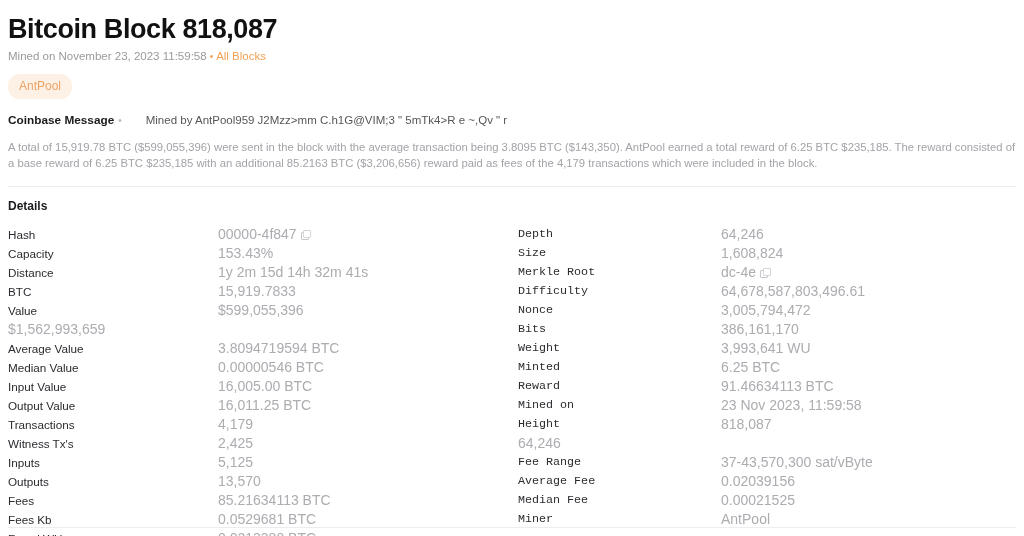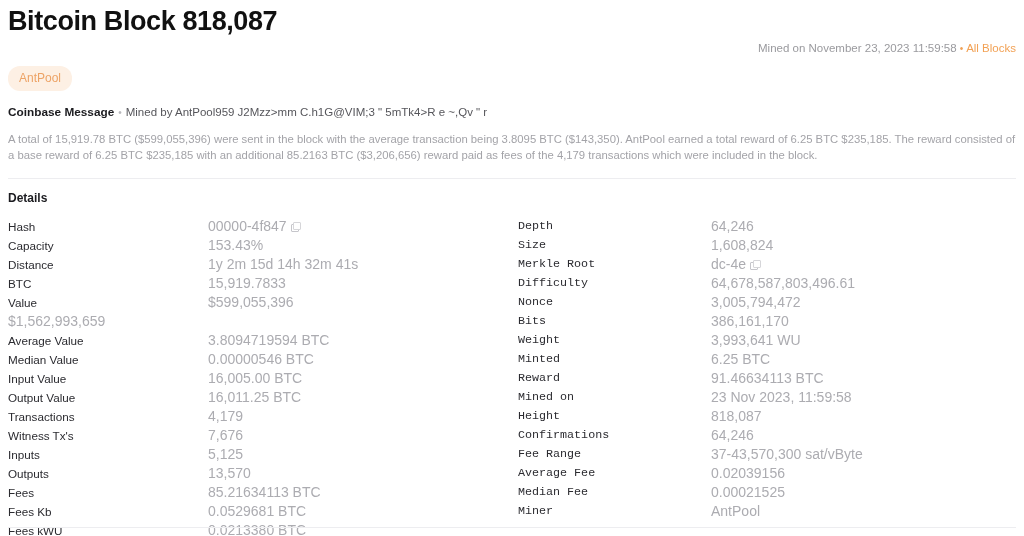--- a/index.html
+++ b/index.html
@@ -7,40 +7,39 @@
     width: 1024px;
     height: 536px;
     background: #ffffff;
     font-family: "Liberation Sans", sans-serif;
     overflow: hidden;
   }
   .page {
     width: 1024px;
     height: 536px;
     position: relative;
-    padding: 0 8px;
+    padding: 8px 8px;
     background: #ffffff;
   }
 
   
   .title {
     font-size: 27px;
     font-weight: bold;
     color: #111111;
     letter-spacing: -0.4px;
     line-height: 32px;
     padding-top: 5px;
   }
   .subtitle {
     font-size: 11.5px;
     color: #9a9a9e;
     line-height: 16px;
     margin-top: 3px;
     white-space: nowrap;
-    text-align: right;
   }
   .subtitle .dot {
     color: #f0a055;
     padding: 0 3px;
     font-size: 10px;
   }
   .subtitle a.link {
     color: #f2a154;
     text-decoration: none;
   }
@@ -69,20 +68,21 @@
     font-size: 11.8px;
     margin-top: 16px;
   }
   .coinbase .sep {
     color: #b9b9bd;
     padding: 0 4px;
     font-size: 10px;
   }
   .coinbase .cb-text {
     color: #56565b;
+    margin-left: 20px;
   }
 
   
   .description {
     margin-top: 11px;
     font-size: 11.3px;
     line-height: 15.5px;
     color: #a3a3a8;
     max-width: 1008px;
   }
@@ -109,20 +109,21 @@
   .col {
     width: 50%;
     display: flex;
     flex-direction: column;
   }
   .col.right { padding-left: 6px; }
   .row {
     display: flex;
     height: 19px;
     align-items: flex-end;
+    gap: 10px;
   }
   .row .k {
     font-size: 11.7px;
     color: #2b2b30;
     line-height: 19px;
     width: 200px;
     flex: 0 0 200px;
     white-space: nowrap;
   }
   .col.right .row .k {
@@ -263,21 +264,21 @@
         </div>
         <div class="row">
           <div class="k">Transactions</div>
           <div class="v">
             <span>4,179</span>
           </div>
         </div>
         <div class="row">
           <div class="k">Witness Tx's</div>
           <div class="v">
-            <span>7,676</span>
+            <span>2,425</span>
           </div>
         </div>
         <div class="row">
           <div class="k">Inputs</div>
           <div class="v">
             <span>5,125</span>
           </div>
         </div>
         <div class="row">
           <div class="k">Outputs</div>
@@ -366,21 +367,20 @@
             <span>23 Nov 2023, 11:59:58</span>
           </div>
         </div>
         <div class="row">
           <div class="k">Height</div>
           <div class="v">
             <span>818,087</span>
           </div>
         </div>
         <div class="row">
-          <div class="k">Confirmations</div>
           <div class="v">
             <span>64,246</span>
           </div>
         </div>
         <div class="row">
           <div class="k">Fee Range</div>
           <div class="v">
             <span>37-43,570,300 sat/vByte</span>
           </div>
         </div>

